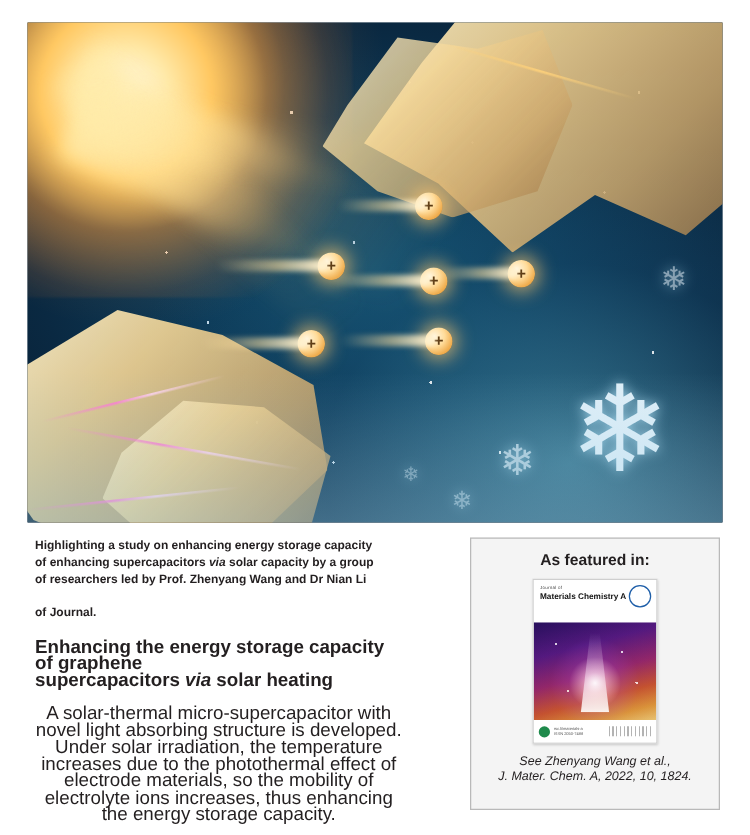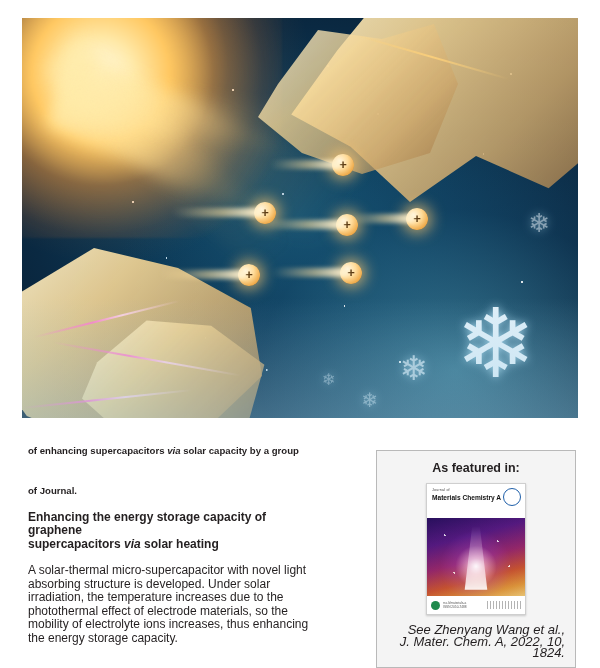--- a/index.html
+++ b/index.html
@@ -166,37 +166,38 @@
     width: 294px;
     color: #231f20;
   }
   .blurb .highlight {
     font-size: 9.6px;
     font-weight: bold;
     line-height: 13.5px;
     margin: 0 0 13px 0;
   }
   .blurb .subtitle {
-    font-size: 12px;
+    font-size: 15px;
     font-weight: bold;
     line-height: 13.5px;
     margin: 0 0 13px 0;
   }
   .blurb .abstract {
-    font-size: 12px;
+    font-size: 15px;
     line-height: 13.5px;
     margin: 0;
+    text-align: center;
   }
   .blurb i { font-style: italic; }
 
   
   .featured {
     position: absolute;
     left: 376px;
-    top: 450px;
+    top: 430px;
     width: 200px;
     height: 218px;
     border: 1px solid #b9b9b9;
     background: #f4f4f4;
     box-sizing: border-box;
     text-align: center;
   }
   .featured-title {
     margin: 10px 0 8px 0;
     font-size: 12.5px;
@@ -296,24 +297,24 @@
   }
   .jc-foot-bars {
     margin-left: auto;
     width: 34px;
     height: 8px;
     background: repeating-linear-gradient(90deg, #9a9a9a 0 1px, #ffffff 1px 3px);
     opacity: .75;
   }
   .featured-caption {
     margin: 9px 10px 0 10px;
-    font-size: 13px;
+    font-size: 10px;
     line-height: 11.5px;
     color: #231f20;
-    text-align: right;
+    text-align: center;
     font-style: italic;
   }
   .featured-caption .l1 { font-style: italic; }
 </style>
 </head>
 <body>
 
 <div class="page">
 
   <div class="artwork">
@@ -363,23 +364,23 @@
     <div class="snowflake sf-m1">❄</div>
     <div class="snowflake sf-m2">❄</div>
     <div class="snowflake sf-m3">❄</div>
     <div class="snowflake sf-m4">❄</div>
 
     <div class="mist"></div>
   </div>
 
   <div class="blurb">
     <p class="highlight">
-      <br>
+      <span>Highlighting a study on enhancing energy storage capacity</span><br>
       <span>of enhancing supercapacitors </span><i>via</i><span> solar capacity by a group</span><br>
-      <br>
+      <span>of researchers led by Prof. Zhenyang Wang and Dr Nian Li</span><br>
       <br>
       <span>of Journal.</span>
     </p>
 
     <p class="subtitle">
       <span>Enhancing the energy storage capacity of graphene</span><br>
       <span>supercapacitors </span><i>via</i><span> solar heating</span>
     </p>
 
     <p class="abstract">A solar-thermal micro-supercapacitor with novel light absorbing structure is developed. Under solar irradiation, the temperature increases due to the photothermal effect of electrode materials, so the mobility of electrolyte ions increases, thus enhancing the energy storage capacity.</p>

